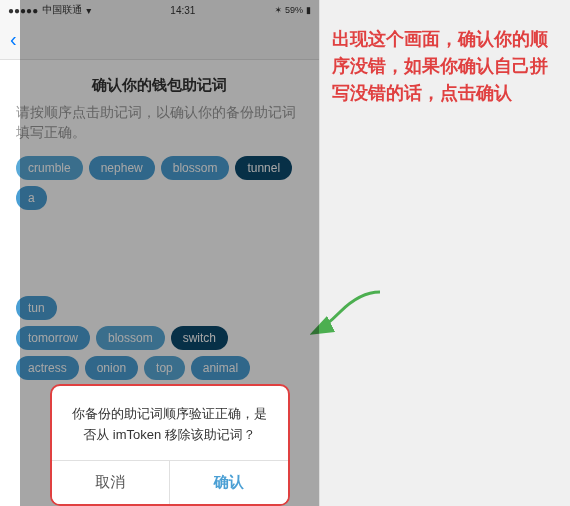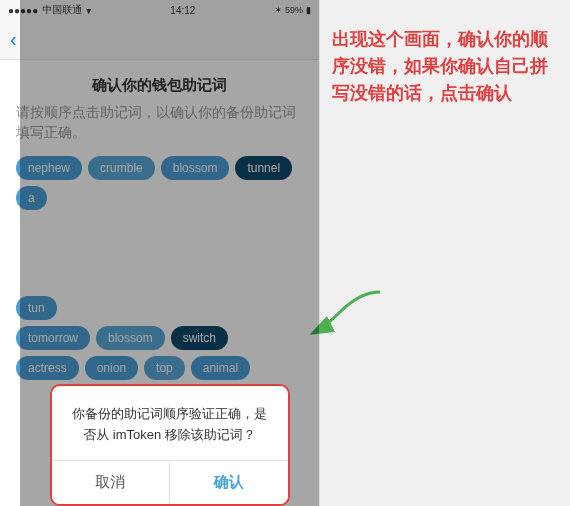--- a/index.html
+++ b/index.html
@@ -194,39 +194,39 @@
 <body>
 
 <div class="phone-container">
 
   <div class="status-bar">
     <div class="status-left">
       <span>●●●●●</span>
       <span>中国联通</span>
       <span>▾</span>
     </div>
-    <span>14:12</span>
+    <span>14:31</span>
     <div class="status-right">
       <span>✶</span>
       <span>59%</span>
       <span>▮</span>
     </div>
   </div>
 
   <div class="nav-bar">
     <span class="nav-back">‹</span>
   </div>
 
   <div class="main-content">
     <div class="page-title">确认你的钱包助记词</div>
     <div class="page-desc">请按顺序点击助记词，以确认你的备份助记词填写正确。</div>
 
     <div class="word-row">
+      <span class="word-chip medium">crumble</span>
       <span class="word-chip">nephew</span>
-      <span class="word-chip medium">crumble</span>
       <span class="word-chip">blossom</span>
       <span class="word-chip light">tunnel</span>
     </div>
     <div class="word-row">
       <span class="word-chip">a</span>
     </div>
 
     <div style="height: 80px;"></div>
 
     <div class="word-row">

